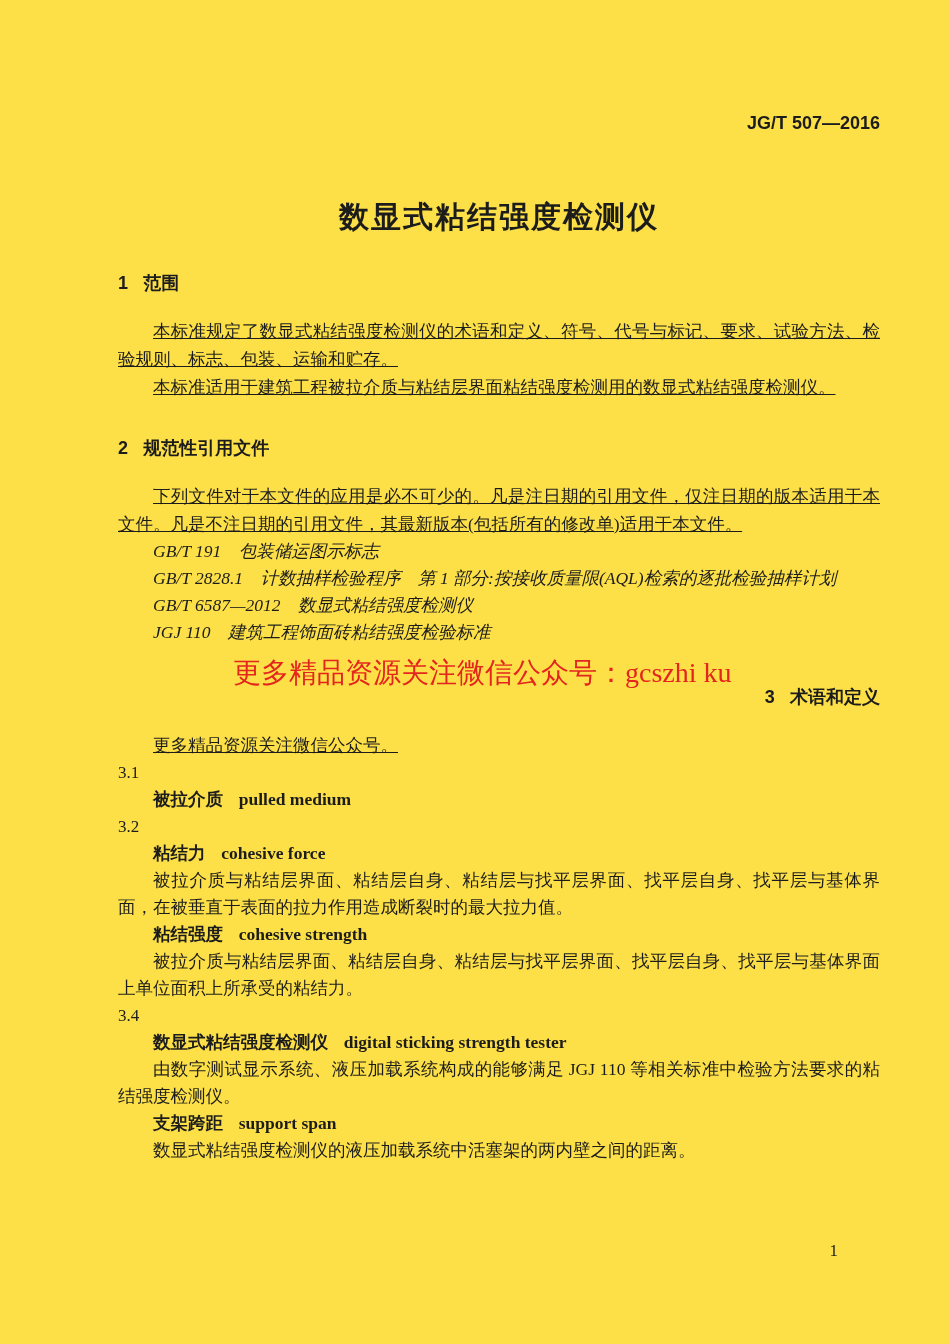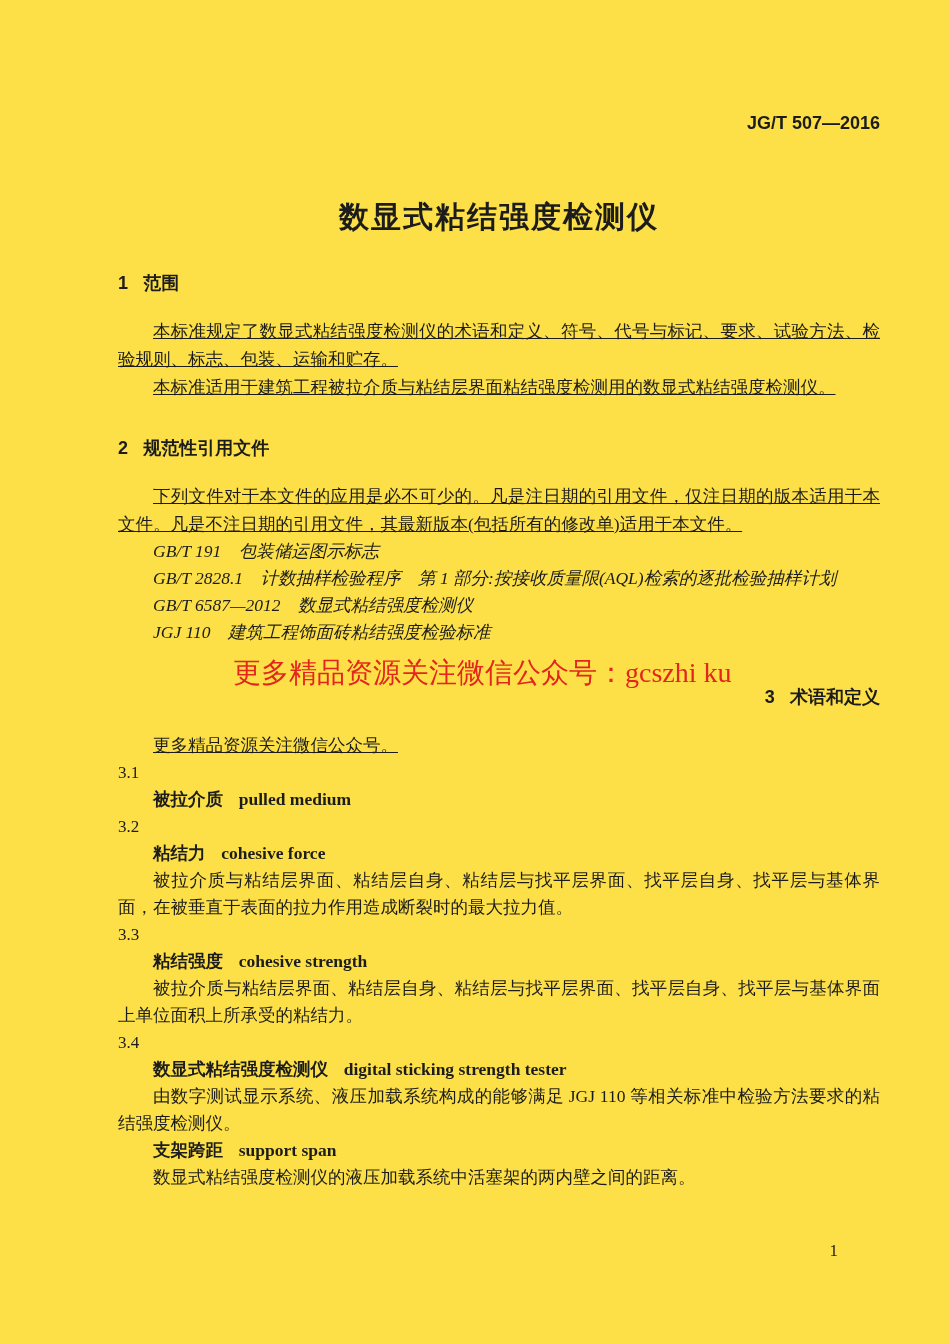--- a/index.html
+++ b/index.html
@@ -130,21 +130,20 @@
       <div class="term-line"><span class="term-zh">被拉介质</span><span class="term-en">pulled medium</span></div>
     </div>
 
     <div class="term-block">
       <div class="term-num">3.2</div>
       <div class="term-line"><span class="term-zh">粘结力</span><span class="term-en">cohesive force</span></div>
       <p class="term-def">被拉介质与粘结层界面、粘结层自身、粘结层与找平层界面、找平层自身、找平层与基体界面，在被垂直于表面的拉力作用造成断裂时的最大拉力值。</p>
     </div>
 
     <div class="term-block">
-      <div class="term-num">3.3</div>
       <div class="term-line"><span class="term-zh">粘结强度</span><span class="term-en">cohesive strength</span></div>
       <p class="term-def">被拉介质与粘结层界面、粘结层自身、粘结层与找平层界面、找平层自身、找平层与基体界面上单位面积上所承受的粘结力。</p>
     </div>
 
     <div class="term-block">
       <div class="term-num">3.4</div>
       <div class="term-line"><span class="term-zh">数显式粘结强度检测仪</span><span class="term-en">digital sticking strength tester</span></div>
       <p class="term-def">由数字测试显示系统、液压加载系统构成的能够满足 JGJ 110 等相关标准中检验方法要求的粘结强度检测仪。</p>
     </div>
 

